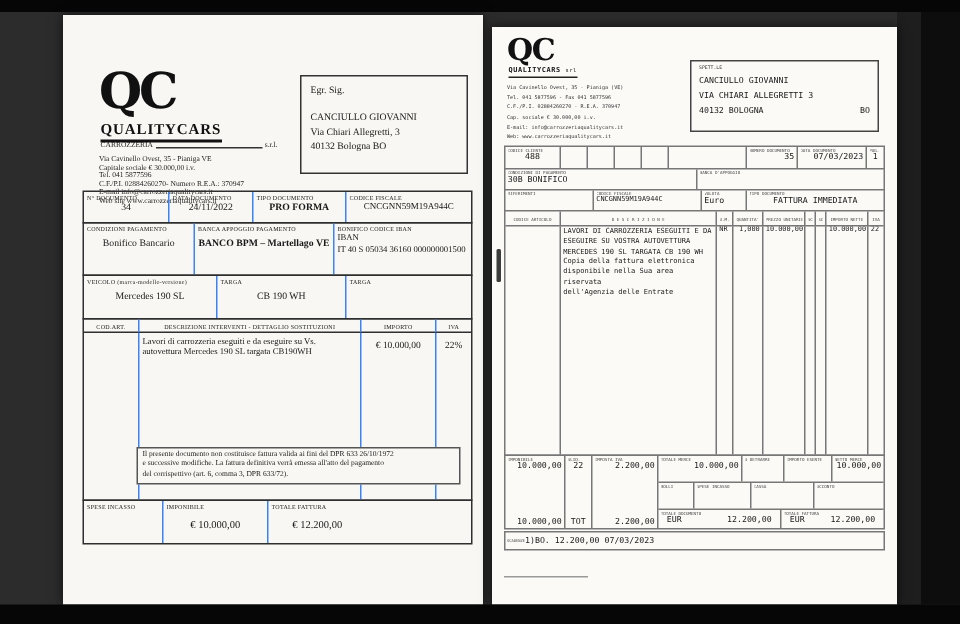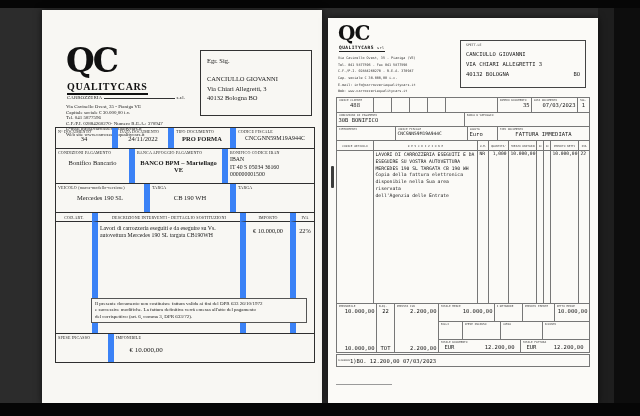--- a/index.html
+++ b/index.html
@@ -19,21 +19,21 @@
   
   .lp-logo{position:absolute;left:24px;top:36px;font-family:"DejaVu Serif",serif;font-weight:900;font-size:33px;line-height:.9;letter-spacing:-2px;color:#111;}
   .lp-brand{position:absolute;left:25px;top:71px;font-size:10px;font-weight:bold;letter-spacing:.6px;color:#111;border-bottom:2px solid #111;padding-bottom:1px;}
   .lp-sub{position:absolute;left:25px;top:85px;width:118px;display:flex;align-items:flex-end;gap:2px;font-size:5px;}
   .lp-sub .fill{flex:1;border-bottom:1px solid #333;margin-bottom:1px;}
   .lp-lines{position:absolute;left:24px;top:94px;font-size:5px;line-height:1.12;color:#1d1d1d;}
   .lp-lines span{display:block;}
   .lp-addr{position:absolute;left:158px;top:40px;width:112px;height:66px;border:1px solid #333;padding:5px 6px;box-sizing:border-box;font-size:6.5px;line-height:1.45;}
   .lp-addr .sal{margin-bottom:9px;}
   .lp-tbl{position:absolute;left:13px;width:260px;display:grid;border:1px solid #2f2f2f;box-sizing:border-box;}
-  .lp-tbl .c{border-left:6px solid #3b82f6;padding:1px 2px;box-sizing:border-box;overflow:hidden;}
+  .lp-tbl .c{border-left:1px solid #3b82f6;padding:1px 2px;box-sizing:border-box;overflow:hidden;}
   .lp-tbl .c.bl0{border-left:none;}
   .lp-tbl .c.hb{border-bottom:1px solid #2f2f2f;}
   .lbl{font-size:4px;letter-spacing:.2px;color:#222;white-space:nowrap;overflow:hidden;}
   .val{font-size:6.5px;text-align:center;margin-top:1px;}
   .val.bold{font-weight:bold;}
   .pre{white-space:pre-line;}
   .t-doc{top:117px;height:22px;grid-template-columns:56px 56px 62px 1fr;grid-template-rows:1fr;}
   .t-pay{top:138px;height:36px;grid-template-columns:73px 93px 1fr;}
   .t-pay .val{margin-top:4px;}
   .t-pay .iban{font-size:5.8px;text-align:left;margin-top:1px;line-height:1.3;}
@@ -203,20 +203,24 @@
 
     <div class="lp-tbl t-tot">
       <div class="c bl0">
         <div class="lbl">SPESE INCASSO</div>
         <div class="val"></div>
       </div>
       <div class="c">
         <div class="lbl">IMPONIBILE</div>
         <div class="val">€ 10.000,00</div>
       </div>
+      <div class="c">
+        <div class="lbl">TOTALE FATTURA</div>
+        <div class="val">€ 12.200,00</div>
+      </div>
     </div>
   </div>
 
   <div class="page page-right mono">
     <div class="rp-logo">QC</div>
     <div class="rp-brand">
       <span>QUALITYCARS</span>
       <span class="sfx">srl</span>
     </div>
     <div class="rp-lines">

